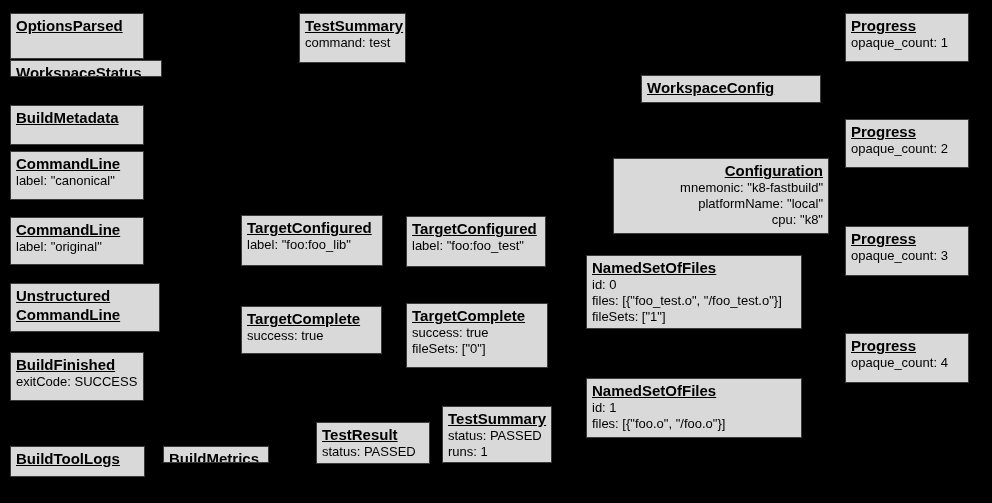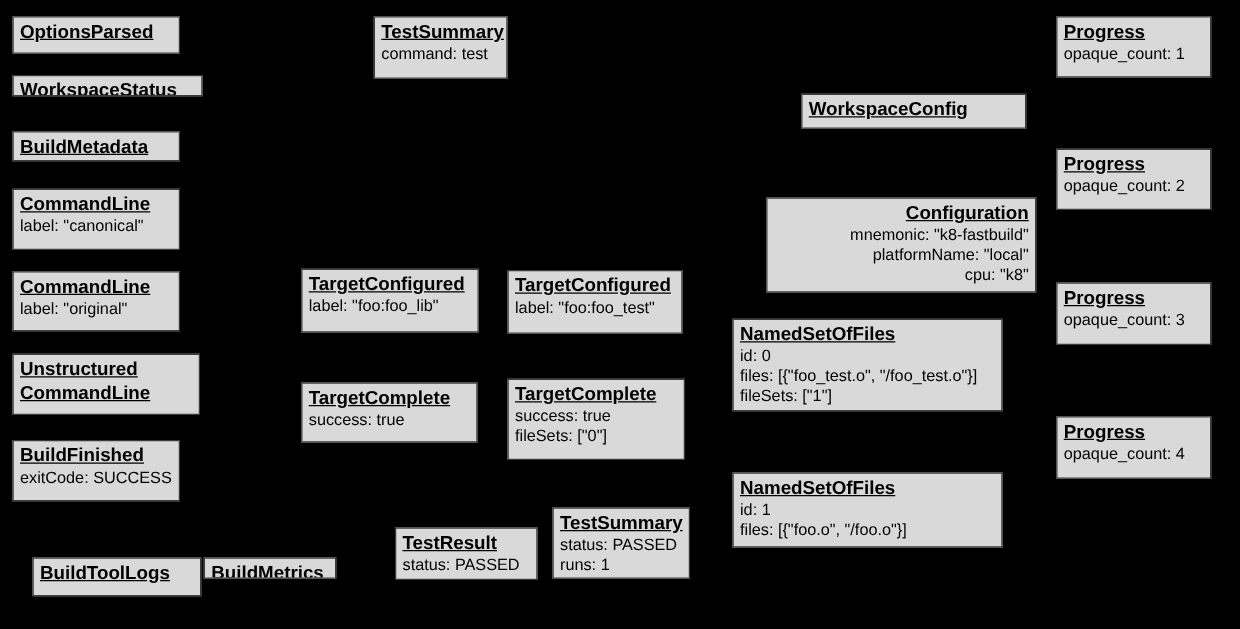--- a/index.html
+++ b/index.html
@@ -34,46 +34,46 @@
   .node-line {
     font-size: 13px;
     line-height: 16px;
     white-space: nowrap;
   }
 </style>
 </head>
 <body>
 
 <div class="canvas">
-    <div class="node" style="left: 10px; top: 13px; width: 134px; height: 30px;">
+    <div class="node" style="left: 10px; top: 13px; width: 134px; height: 46px;">
       <div class="node-title">OptionsParsed</div>
     </div>
     <div class="node" style="left: 10px; top: 60px; width: 152px; height: 17px;">
       <div class="node-title">WorkspaceStatus</div>
     </div>
-    <div class="node" style="left: 10px; top: 105px; width: 134px; height: 24px;">
+    <div class="node" style="left: 10px; top: 105px; width: 134px; height: 40px;">
       <div class="node-title">BuildMetadata</div>
     </div>
     <div class="node" style="left: 10px; top: 151px; width: 134px; height: 49px;">
       <div class="node-title">CommandLine</div>
       <div class="node-line">label: "canonical"</div>
     </div>
     <div class="node" style="left: 10px; top: 217px; width: 134px; height: 48px;">
       <div class="node-title">CommandLine</div>
       <div class="node-line">label: "original"</div>
     </div>
     <div class="node" style="left: 10px; top: 283px; width: 150px; height: 49px;">
       <div class="node-title">Unstructured</div>
       <div class="node-title">CommandLine</div>
     </div>
     <div class="node" style="left: 10px; top: 352px; width: 134px; height: 49px;">
       <div class="node-title">BuildFinished</div>
       <div class="node-line">exitCode: SUCCESS</div>
     </div>
-    <div class="node" style="left: 10px; top: 446px; width: 135px; height: 31px; margin-left: 16px;">
+    <div class="node" style="left: 10px; top: 446px; width: 135px; height: 31px;">
       <div class="node-title">BuildToolLogs</div>
     </div>
     <div class="node" style="left: 163px; top: 446px; width: 106px; height: 17px;">
       <div class="node-title">BuildMetrics</div>
     </div>
     <div class="node" style="left: 299px; top: 13px; width: 107px; height: 50px;">
       <div class="node-title">TestSummary</div>
       <div class="node-line">command: test</div>
     </div>
     <div class="node" style="left: 241px; top: 215px; width: 142px; height: 51px;">

